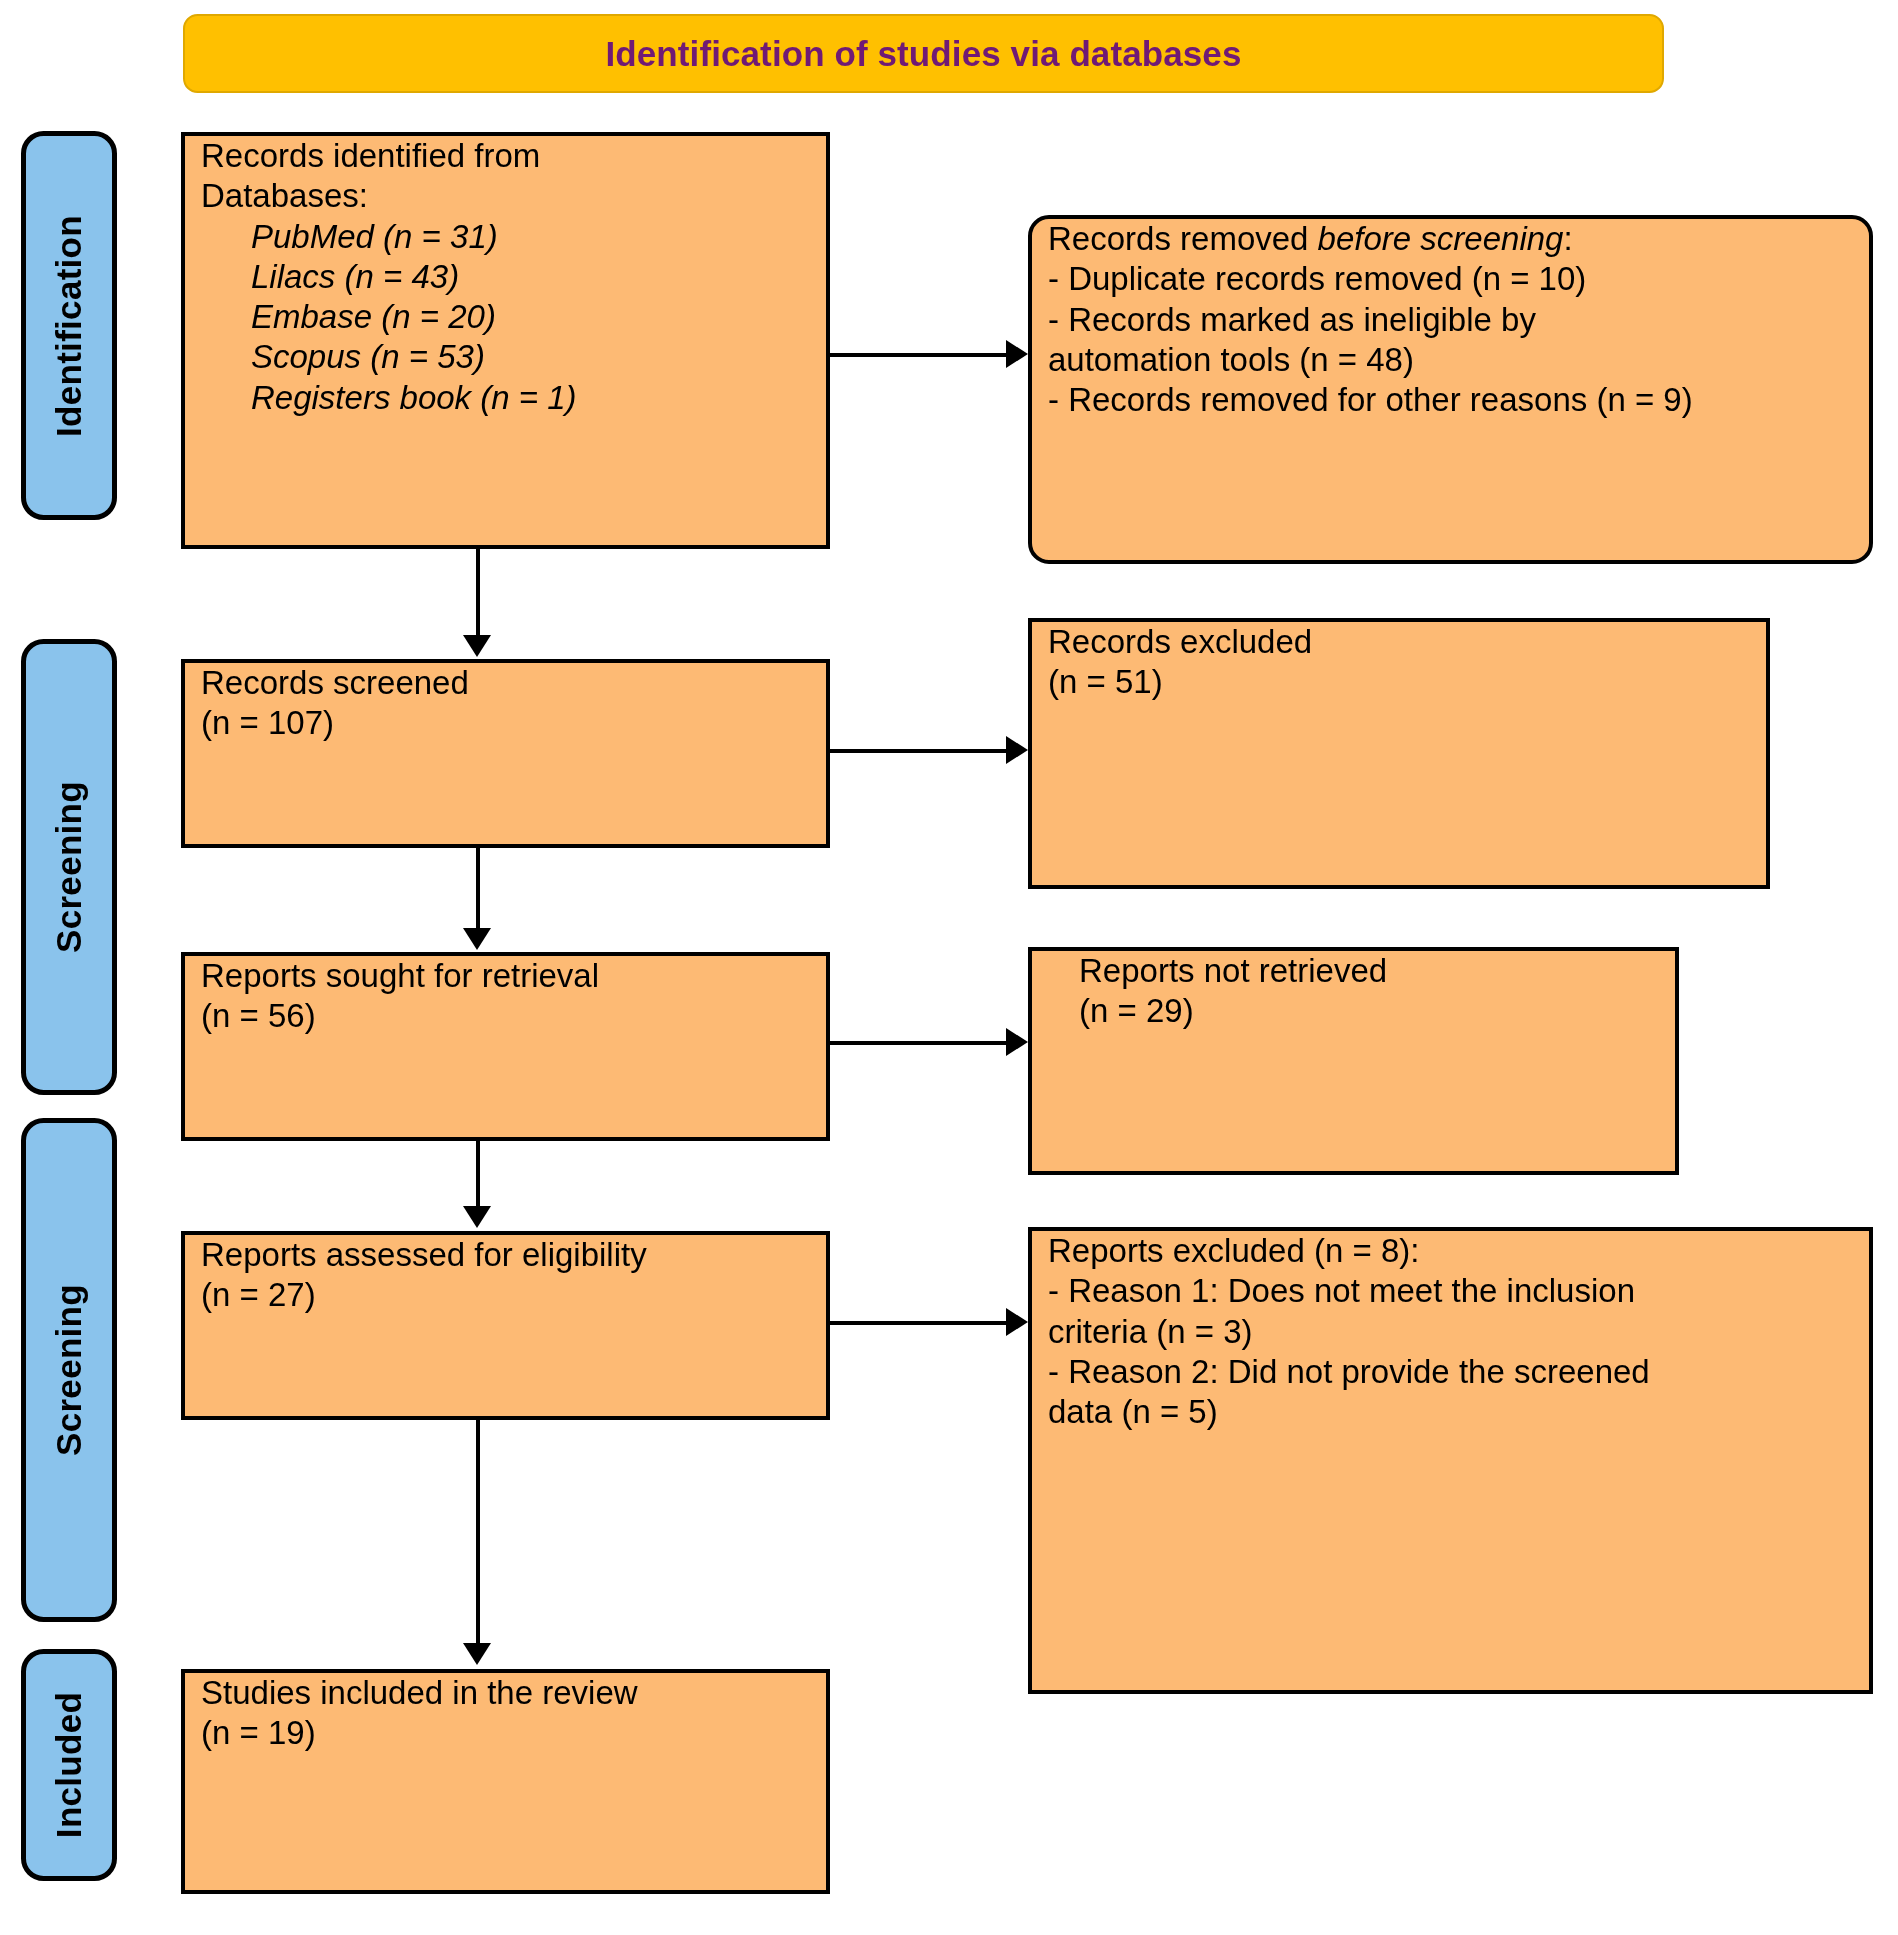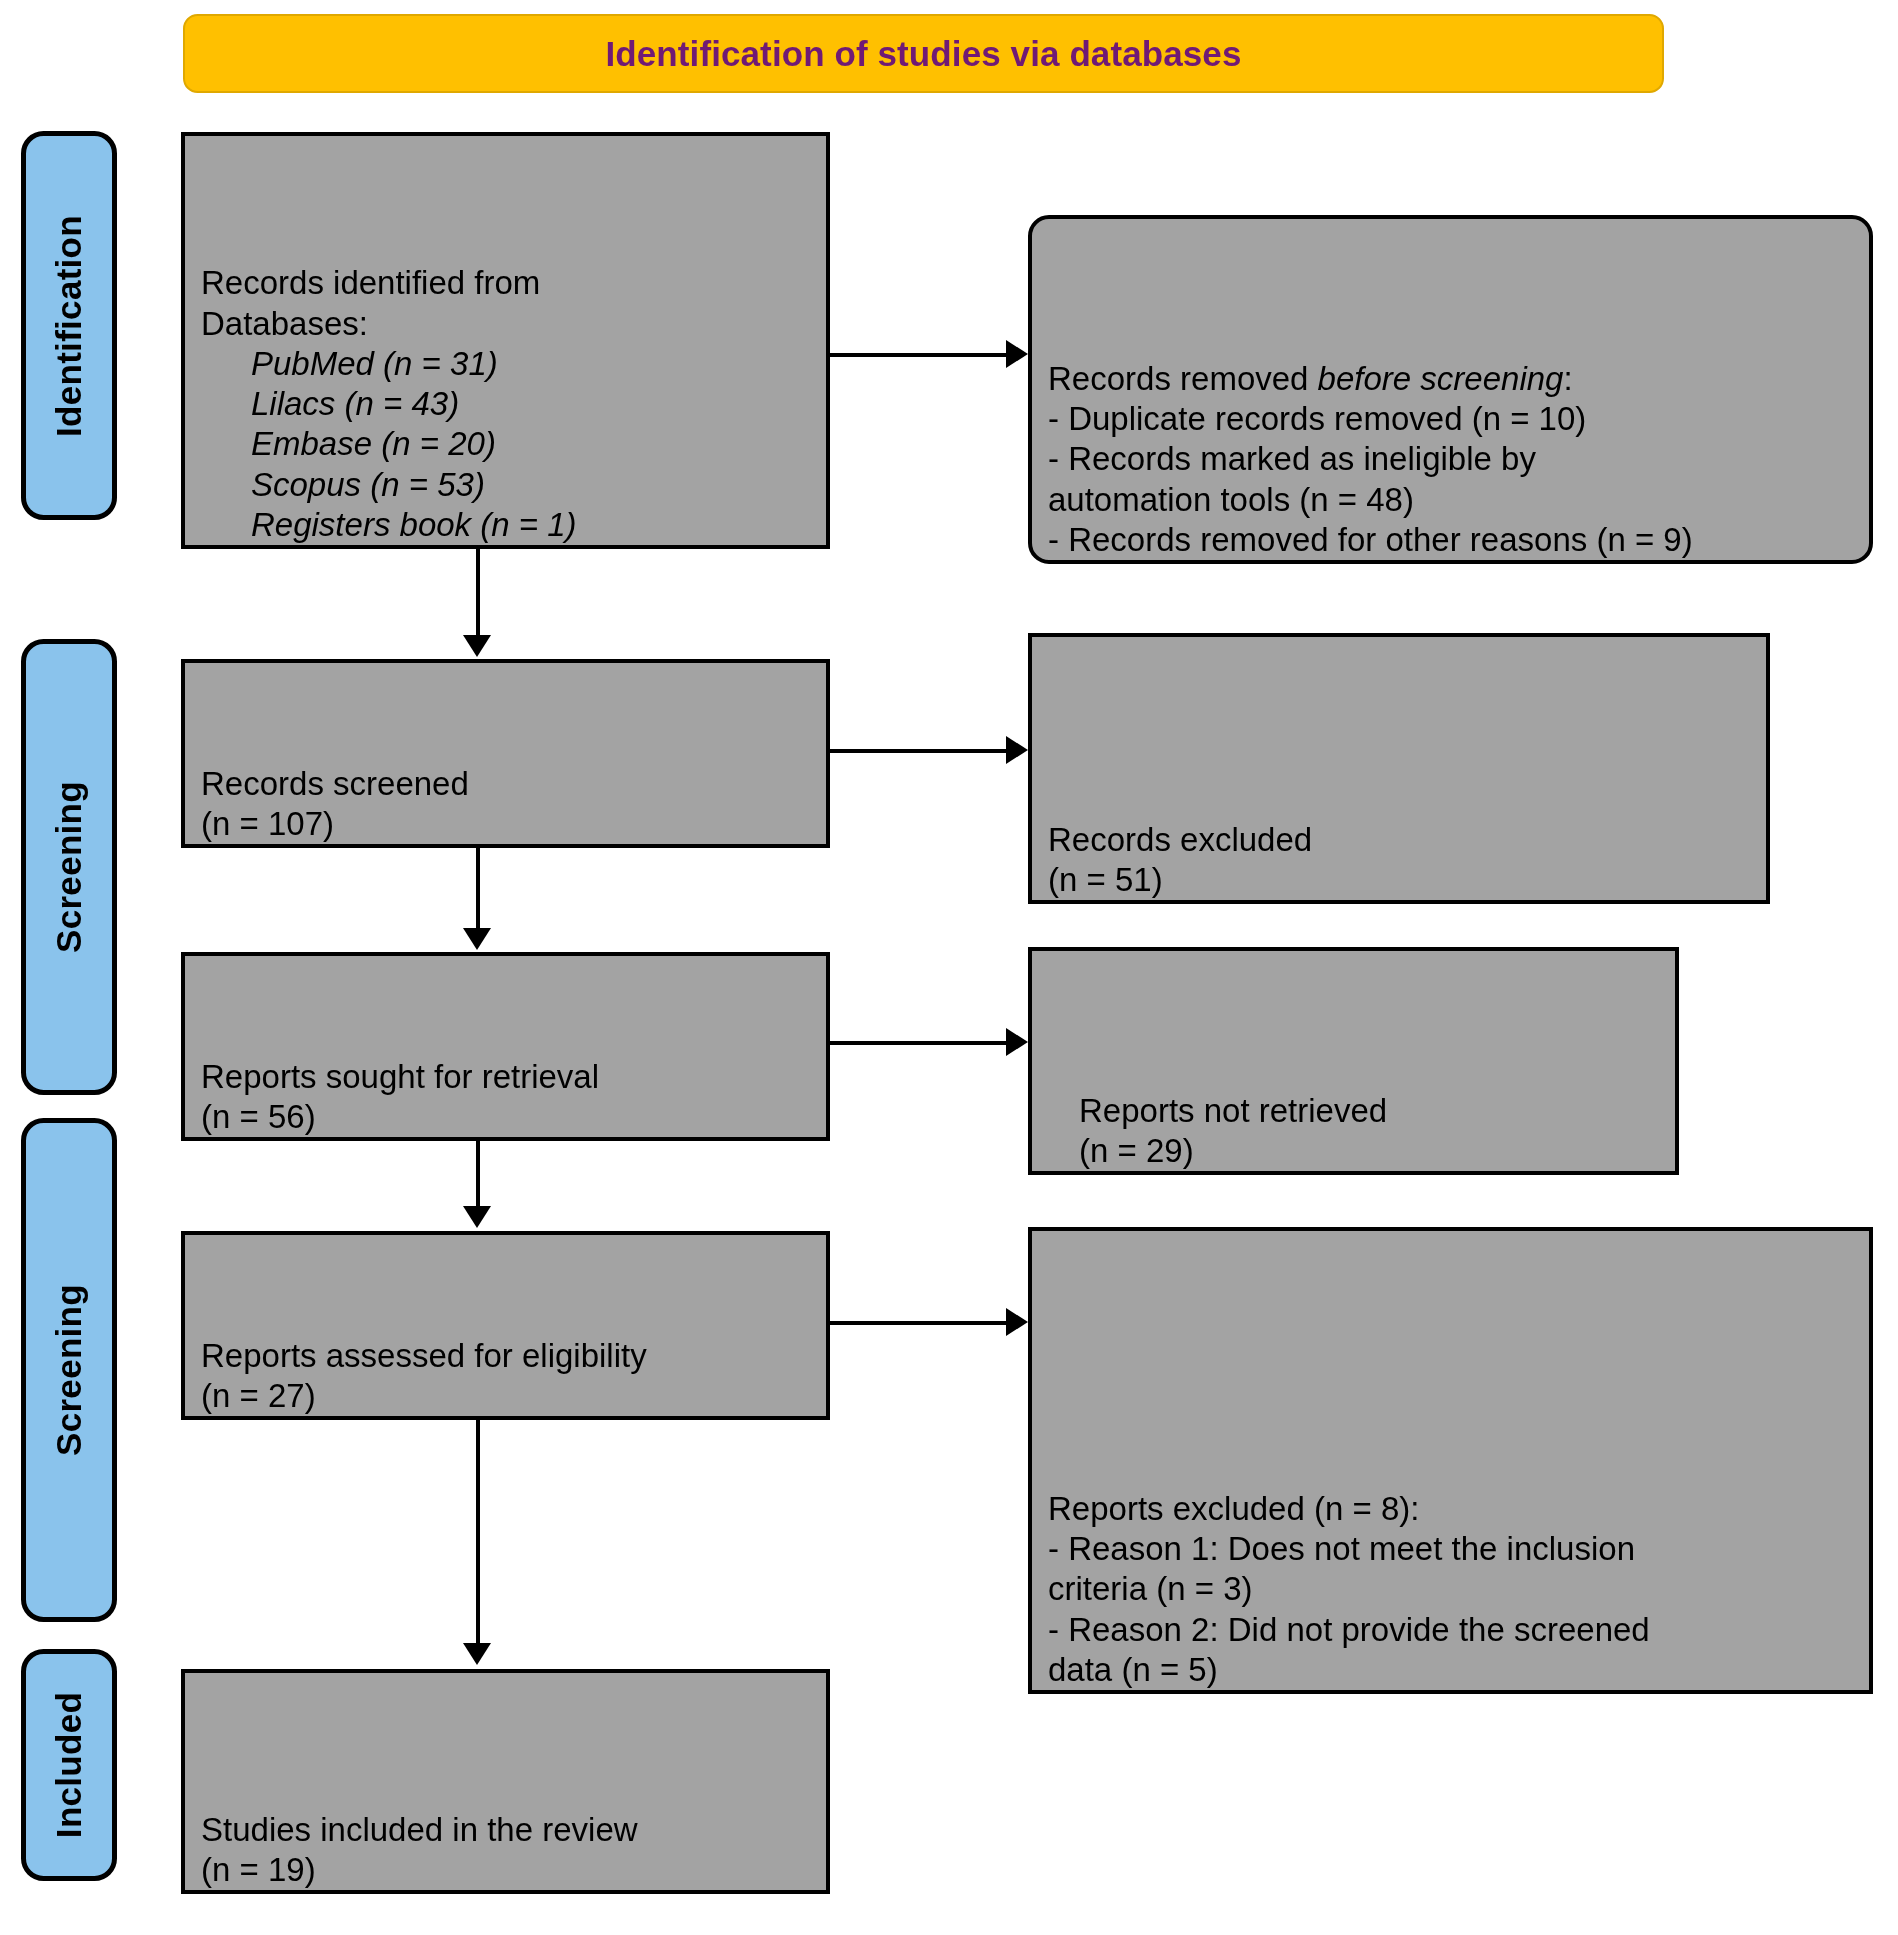--- a/index.html
+++ b/index.html
@@ -58,25 +58,25 @@
     white-space: nowrap;
     font-size: 35px;
     font-weight: bold;
     color: #000000;
     letter-spacing: 0.3px;
   }
 
   
   .box {
     position: absolute;
-    background: #a3a3a3;
+    background: #fdba74;
     border: 4px solid #000000;
     box-sizing: border-box;
     display: flex;
-    align-items: flex-end;
+    align-items: flex-start;
   }
   .box-inner {
     padding: 0 16px;
     width: 100%;
   }
   .line {
     font-size: 33px;
     line-height: 1.22;
     color: #000000;
     white-space: nowrap;
@@ -156,21 +156,21 @@
     </div>
   </div>
 
   <div class="box" style="left:181px; top:659px; width:649px; height:189px;">
     <div class="box-inner">
       <div class="line">Records screened</div>
       <div class="line">(n = 107)</div>
     </div>
   </div>
 
-  <div class="box" style="left:1028px; top:633px; width:742px; height:271px;">
+  <div class="box" style="left:1028px; top:618px; width:742px; height:271px;">
     <div class="box-inner">
       <div class="line">Records excluded</div>
       <div class="line">(n = 51)</div>
     </div>
   </div>
 
   <div class="box" style="left:181px; top:952px; width:649px; height:189px;">
     <div class="box-inner">
       <div class="line">Reports sought for retrieval</div>
       <div class="line">(n = 56)</div>

